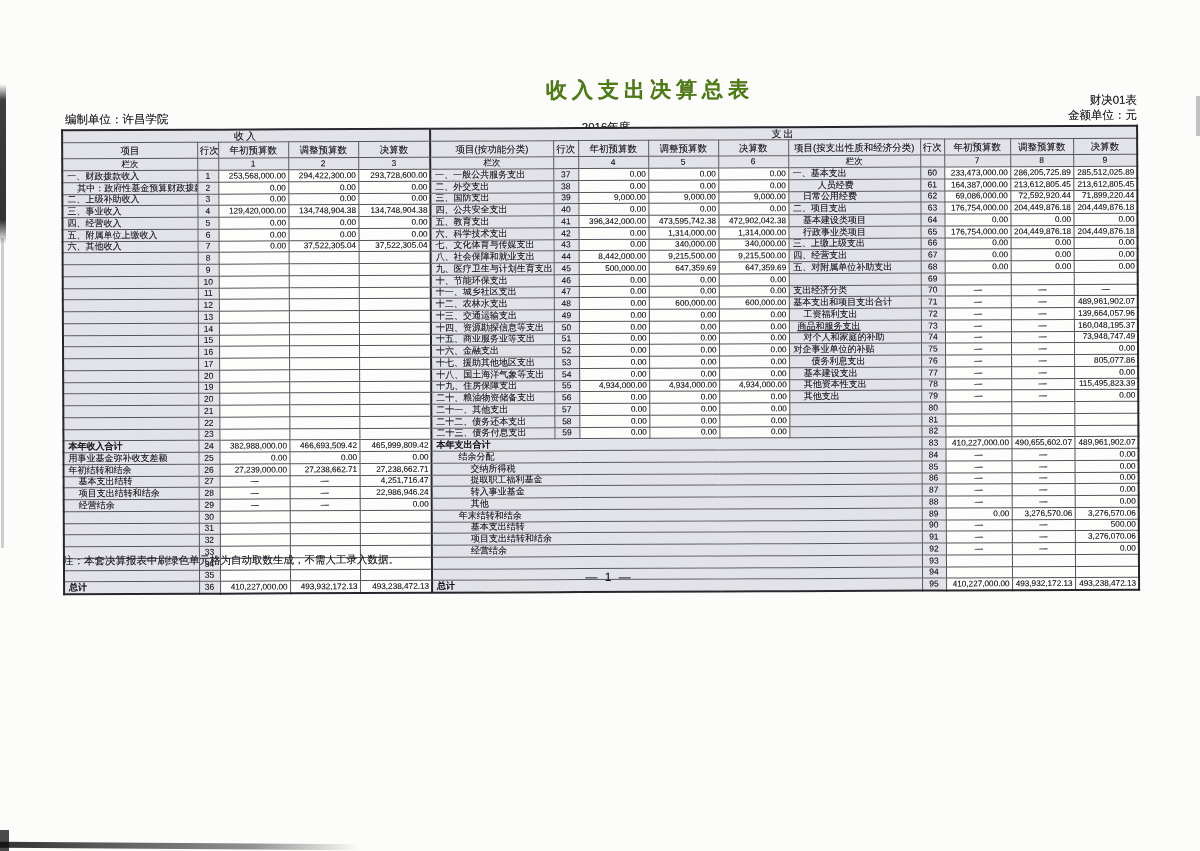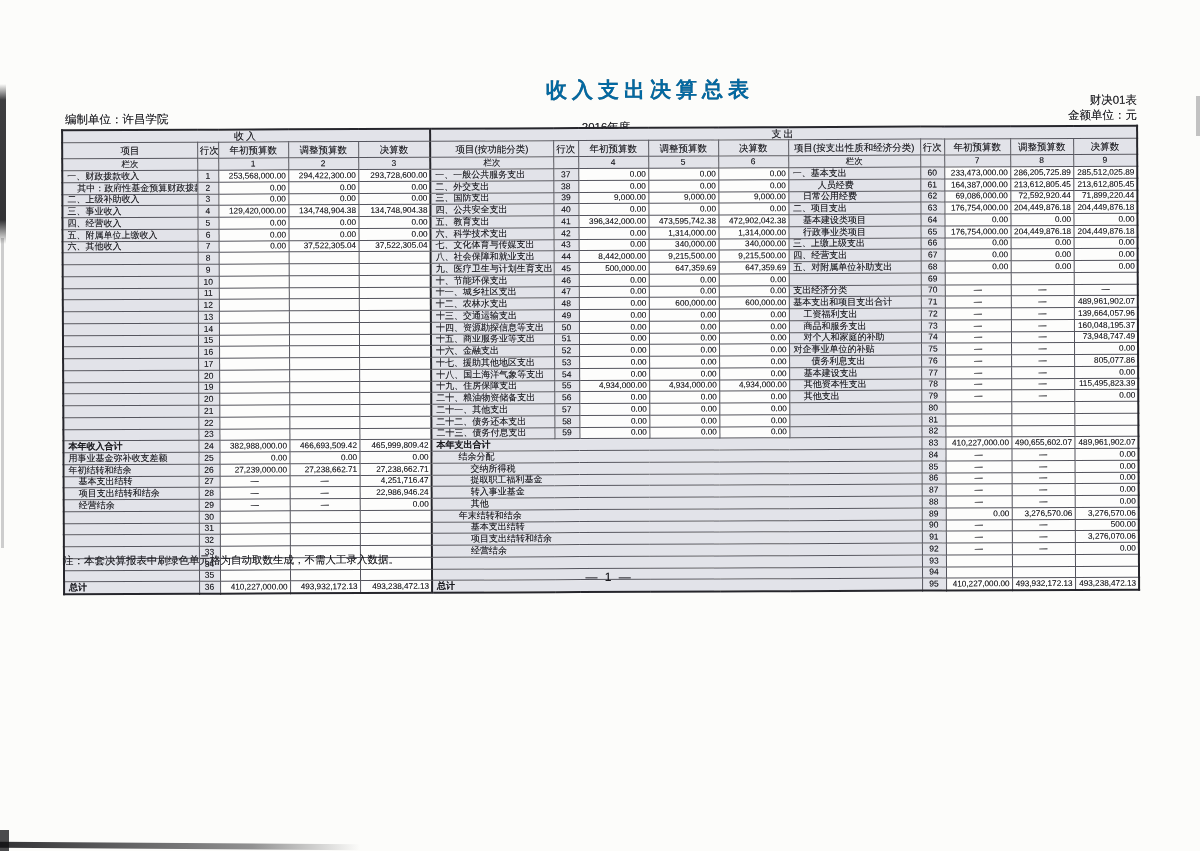--- a/index.html
+++ b/index.html
@@ -6,21 +6,21 @@
   body{
     width:1200px;height:851px;overflow:hidden;position:relative;
     background:#f7f7f4;
     font-family:"Liberation Sans","DejaVu Sans",sans-serif;
     color:#1b1b1f;
   }
   .sheet{position:absolute;inset:0;background:#fcfcfa;}
   .content{position:absolute;inset:0;transform:rotate(-0.25deg);transform-origin:600px 340px;
     text-shadow:0 0 .4px rgba(30,30,40,.5);}
   .page-title{position:absolute;top:76px;left:651px;transform:translateX(-50%);
-    font-size:21px;font-weight:bold;letter-spacing:5px;white-space:nowrap;color:#0369a1;}
+    font-size:21px;font-weight:bold;letter-spacing:5px;white-space:nowrap;color:#4d7c0f;}
   .form-code{position:absolute;top:95px;right:62px;font-size:11.5px;}
   .meta-unit{position:absolute;top:110px;left:66px;font-size:11.5px;}
   .meta-year{position:absolute;top:120px;left:607px;transform:translateX(-50%);font-size:11.5px;}
   .meta-currency{position:absolute;top:110px;right:62px;font-size:11.5px;}
   .tbl-wrap{position:absolute;top:127px;left:62px;}
   table{border-collapse:collapse;table-layout:fixed;width:1075px;
     border:2px solid #26262c;}
   td{border:1px solid #55555e;height:10.75px;padding:0 2px;overflow:hidden;
     white-space:nowrap;vertical-align:middle;font-size:9px;line-height:9px;}
   tr.hr1 td{height:11px;}
@@ -341,21 +341,21 @@
               <td class="tint lbl"></td>
               <td class="tint ctr ln">14</td>
               <td class="num"></td>
               <td class="num"></td>
               <td class="num"></td>
               <td class="tint lbl secl">十四、资源勘探信息等支出</td>
               <td class="tint ctr ln">50</td>
               <td class="num">0.00</td>
               <td class="num">0.00</td>
               <td class="num">0.00</td>
-              <td class="tint lbl" style="padding-left: 14px;">商品和服务支出</td>
+              <td class="tint lbl" style="padding-left: 8px; text-decoration: underline;">商品和服务支出</td>
               <td class="tint ctr ln">73</td>
               <td class="num dash">—</td>
               <td class="num dash">—</td>
               <td class="num">160,048,195.37</td>
             </tr>
             <tr class="dr">
               <td class="tint lbl"></td>
               <td class="tint ctr ln">15</td>
               <td class="num"></td>
               <td class="num"></td>

